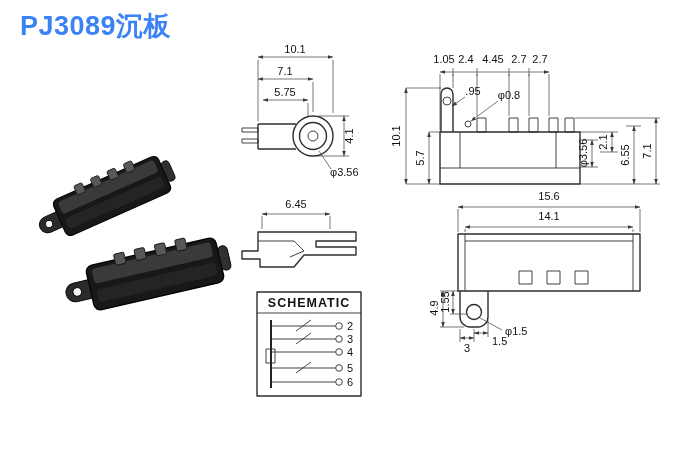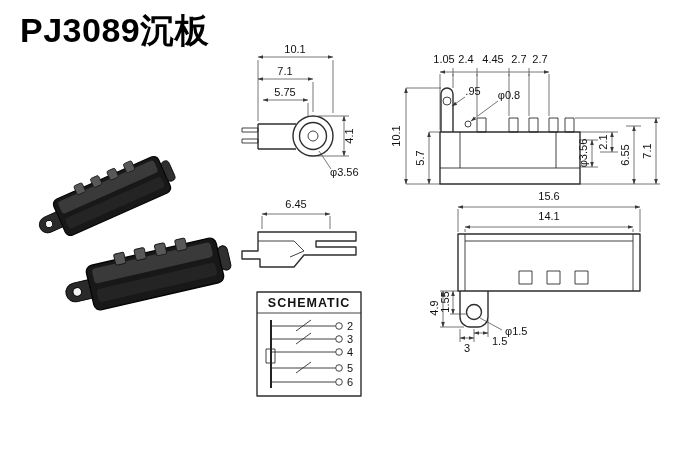--- a/index.html
+++ b/index.html
@@ -1,20 +1,20 @@
 <!DOCTYPE html>
 <html><head>
 <meta charset="utf-8">
 <style>
   * { margin:0; padding:0; box-sizing:border-box; }
   html,body { width:700px; height:450px; background:#ffffff; overflow:hidden;
               font-family:"Liberation Sans", sans-serif; }
   .page { position:absolute; inset:0; width:700px; height:450px; background:#fff; }
-  .title { position:absolute; left:20px; top:8px; font-size:34px; font-weight:bold;
-           color:#000000; letter-spacing:0.5px; }
+  .title { position:absolute; left:20px; top:8px; font-size:27px; font-weight:bold;
+           color:#3b82f6; letter-spacing:0.5px; }
   svg.canvas { position:absolute; left:0; top:0; }
   .pl  { fill:none; stroke:#2e2e2e; stroke-width:1.4; stroke-linejoin:round; }
   .pl2 { fill:none; stroke:#2e2e2e; stroke-width:0.9; stroke-linejoin:round; }
   .dl  { fill:none; stroke:#4a4a4a; stroke-width:0.75; }
   .dt  { font-family:"Liberation Sans", sans-serif; font-size:11px; fill:#111; }
   .dts { font-size:12.5px; font-weight:bold; letter-spacing:1px; }
   .pin-label { font-size:11px; }
 </style>
 </head>
 <body>

